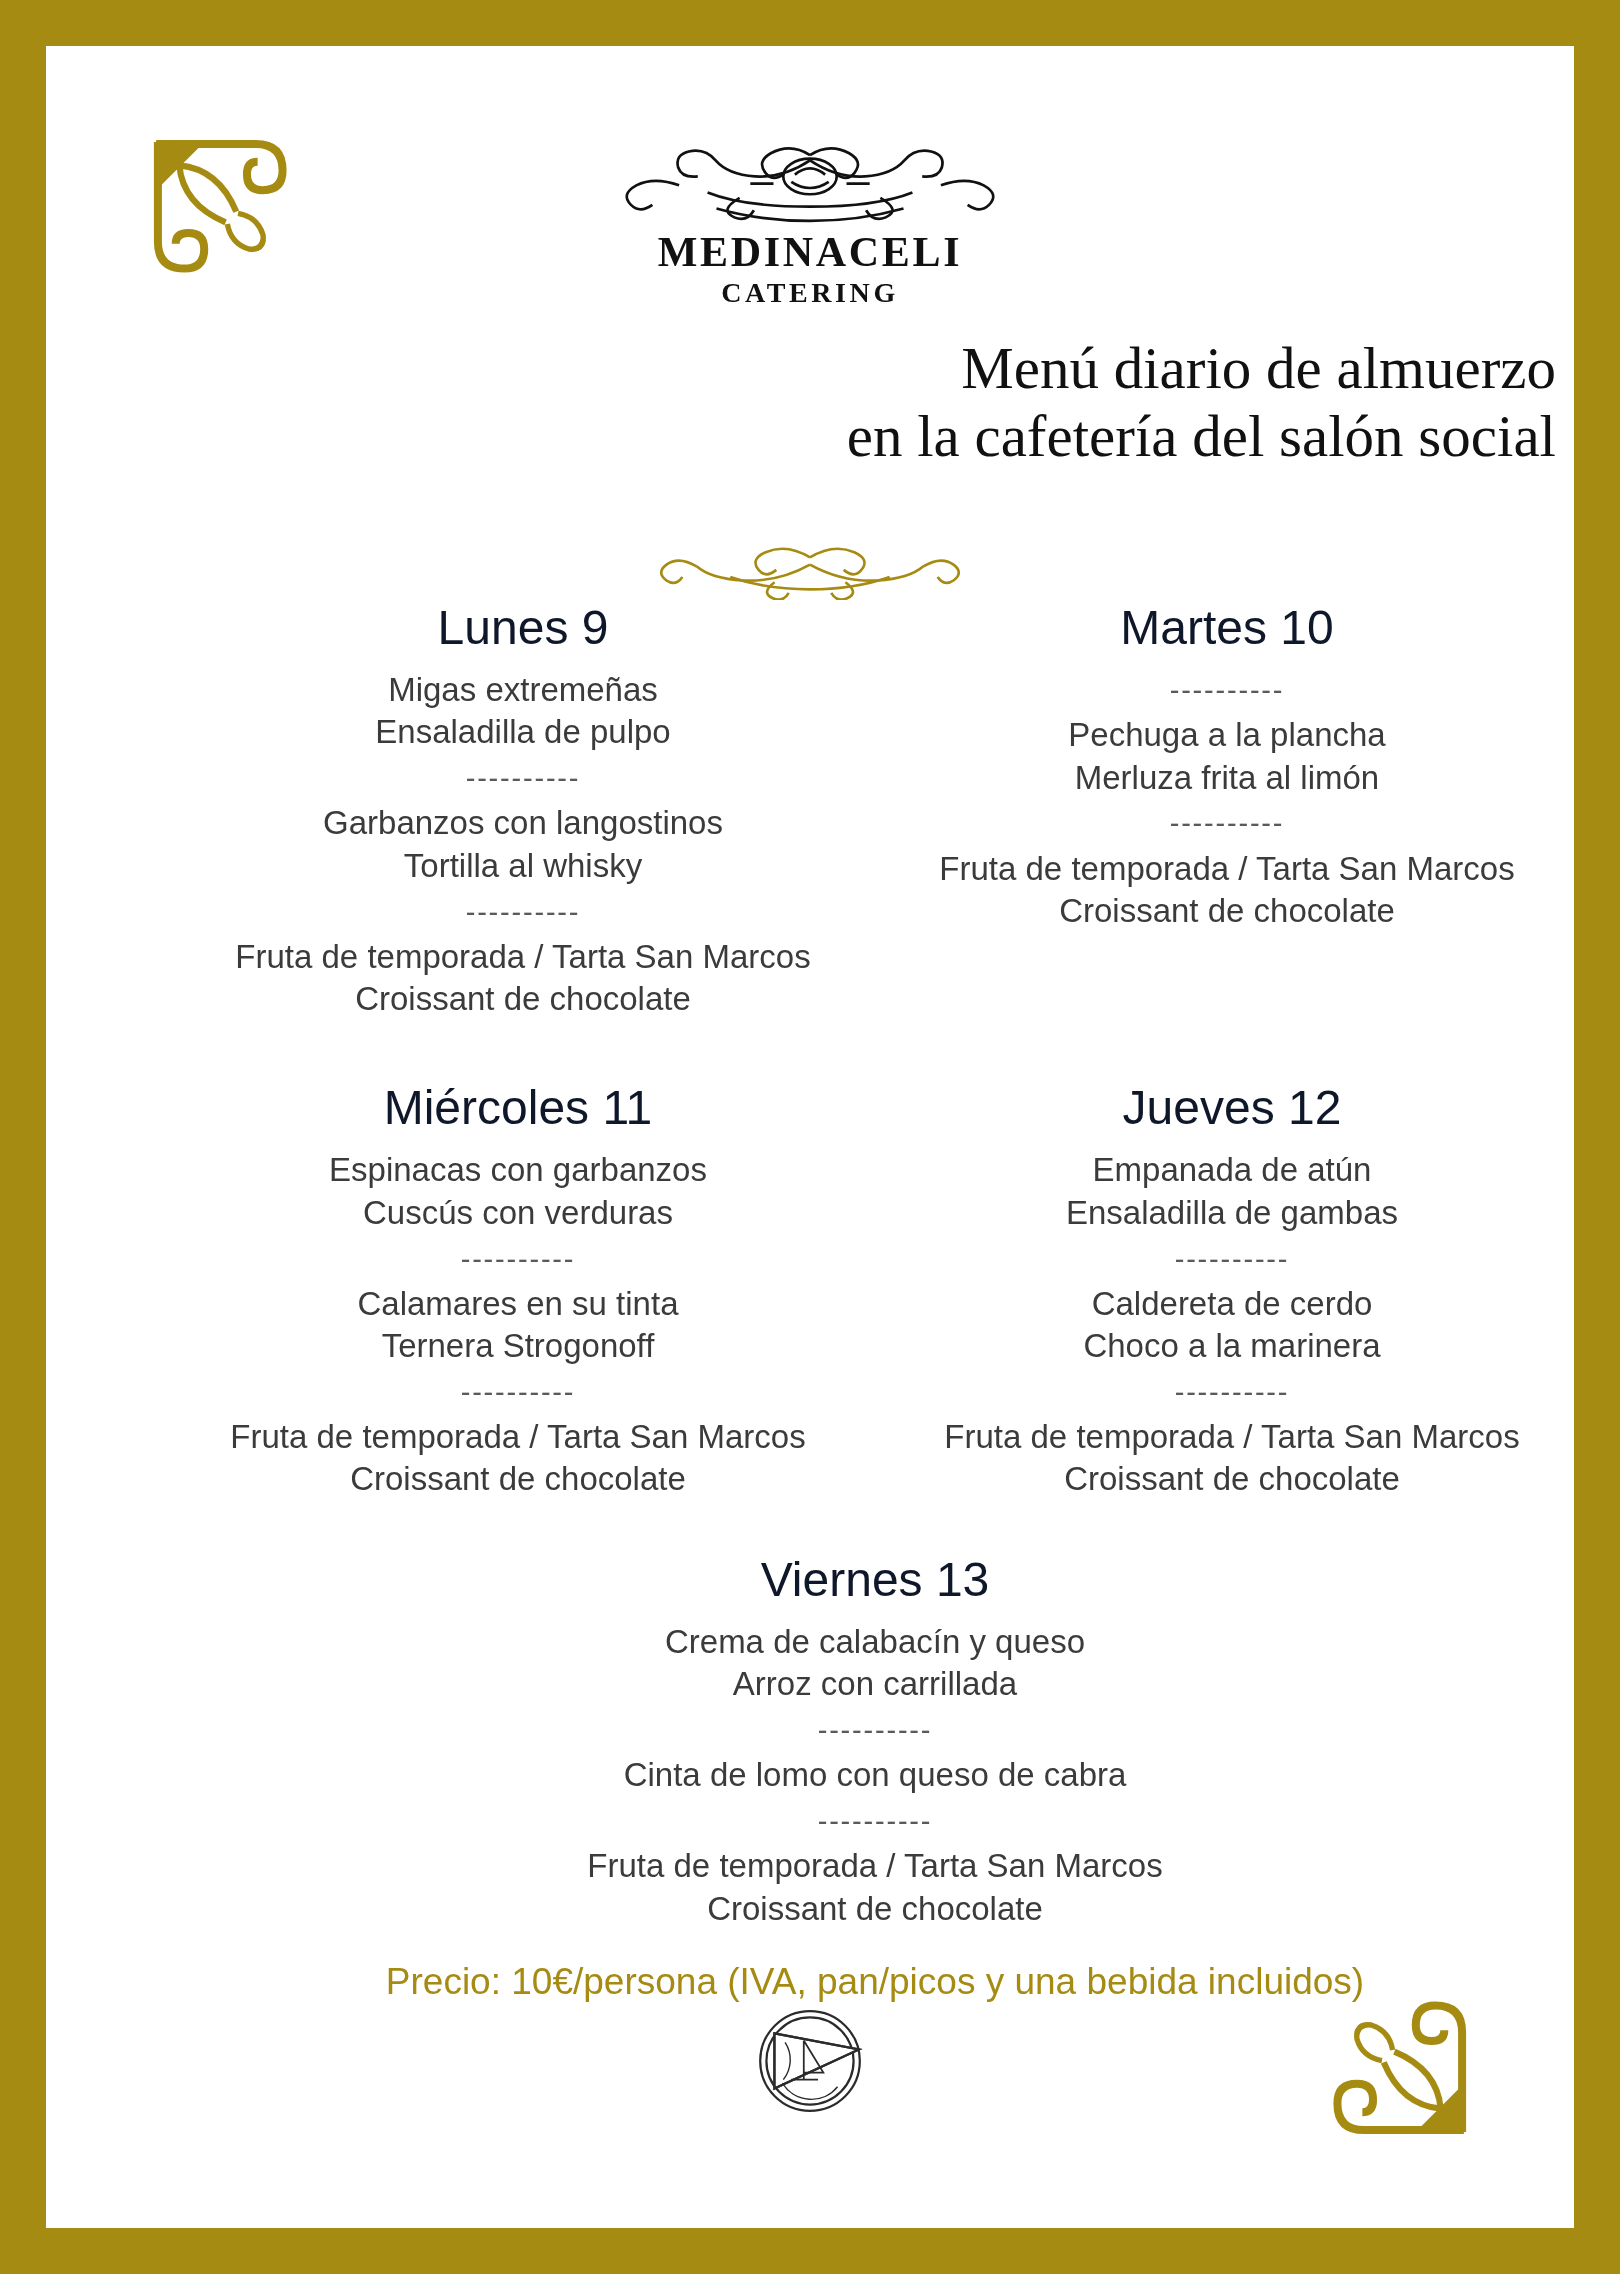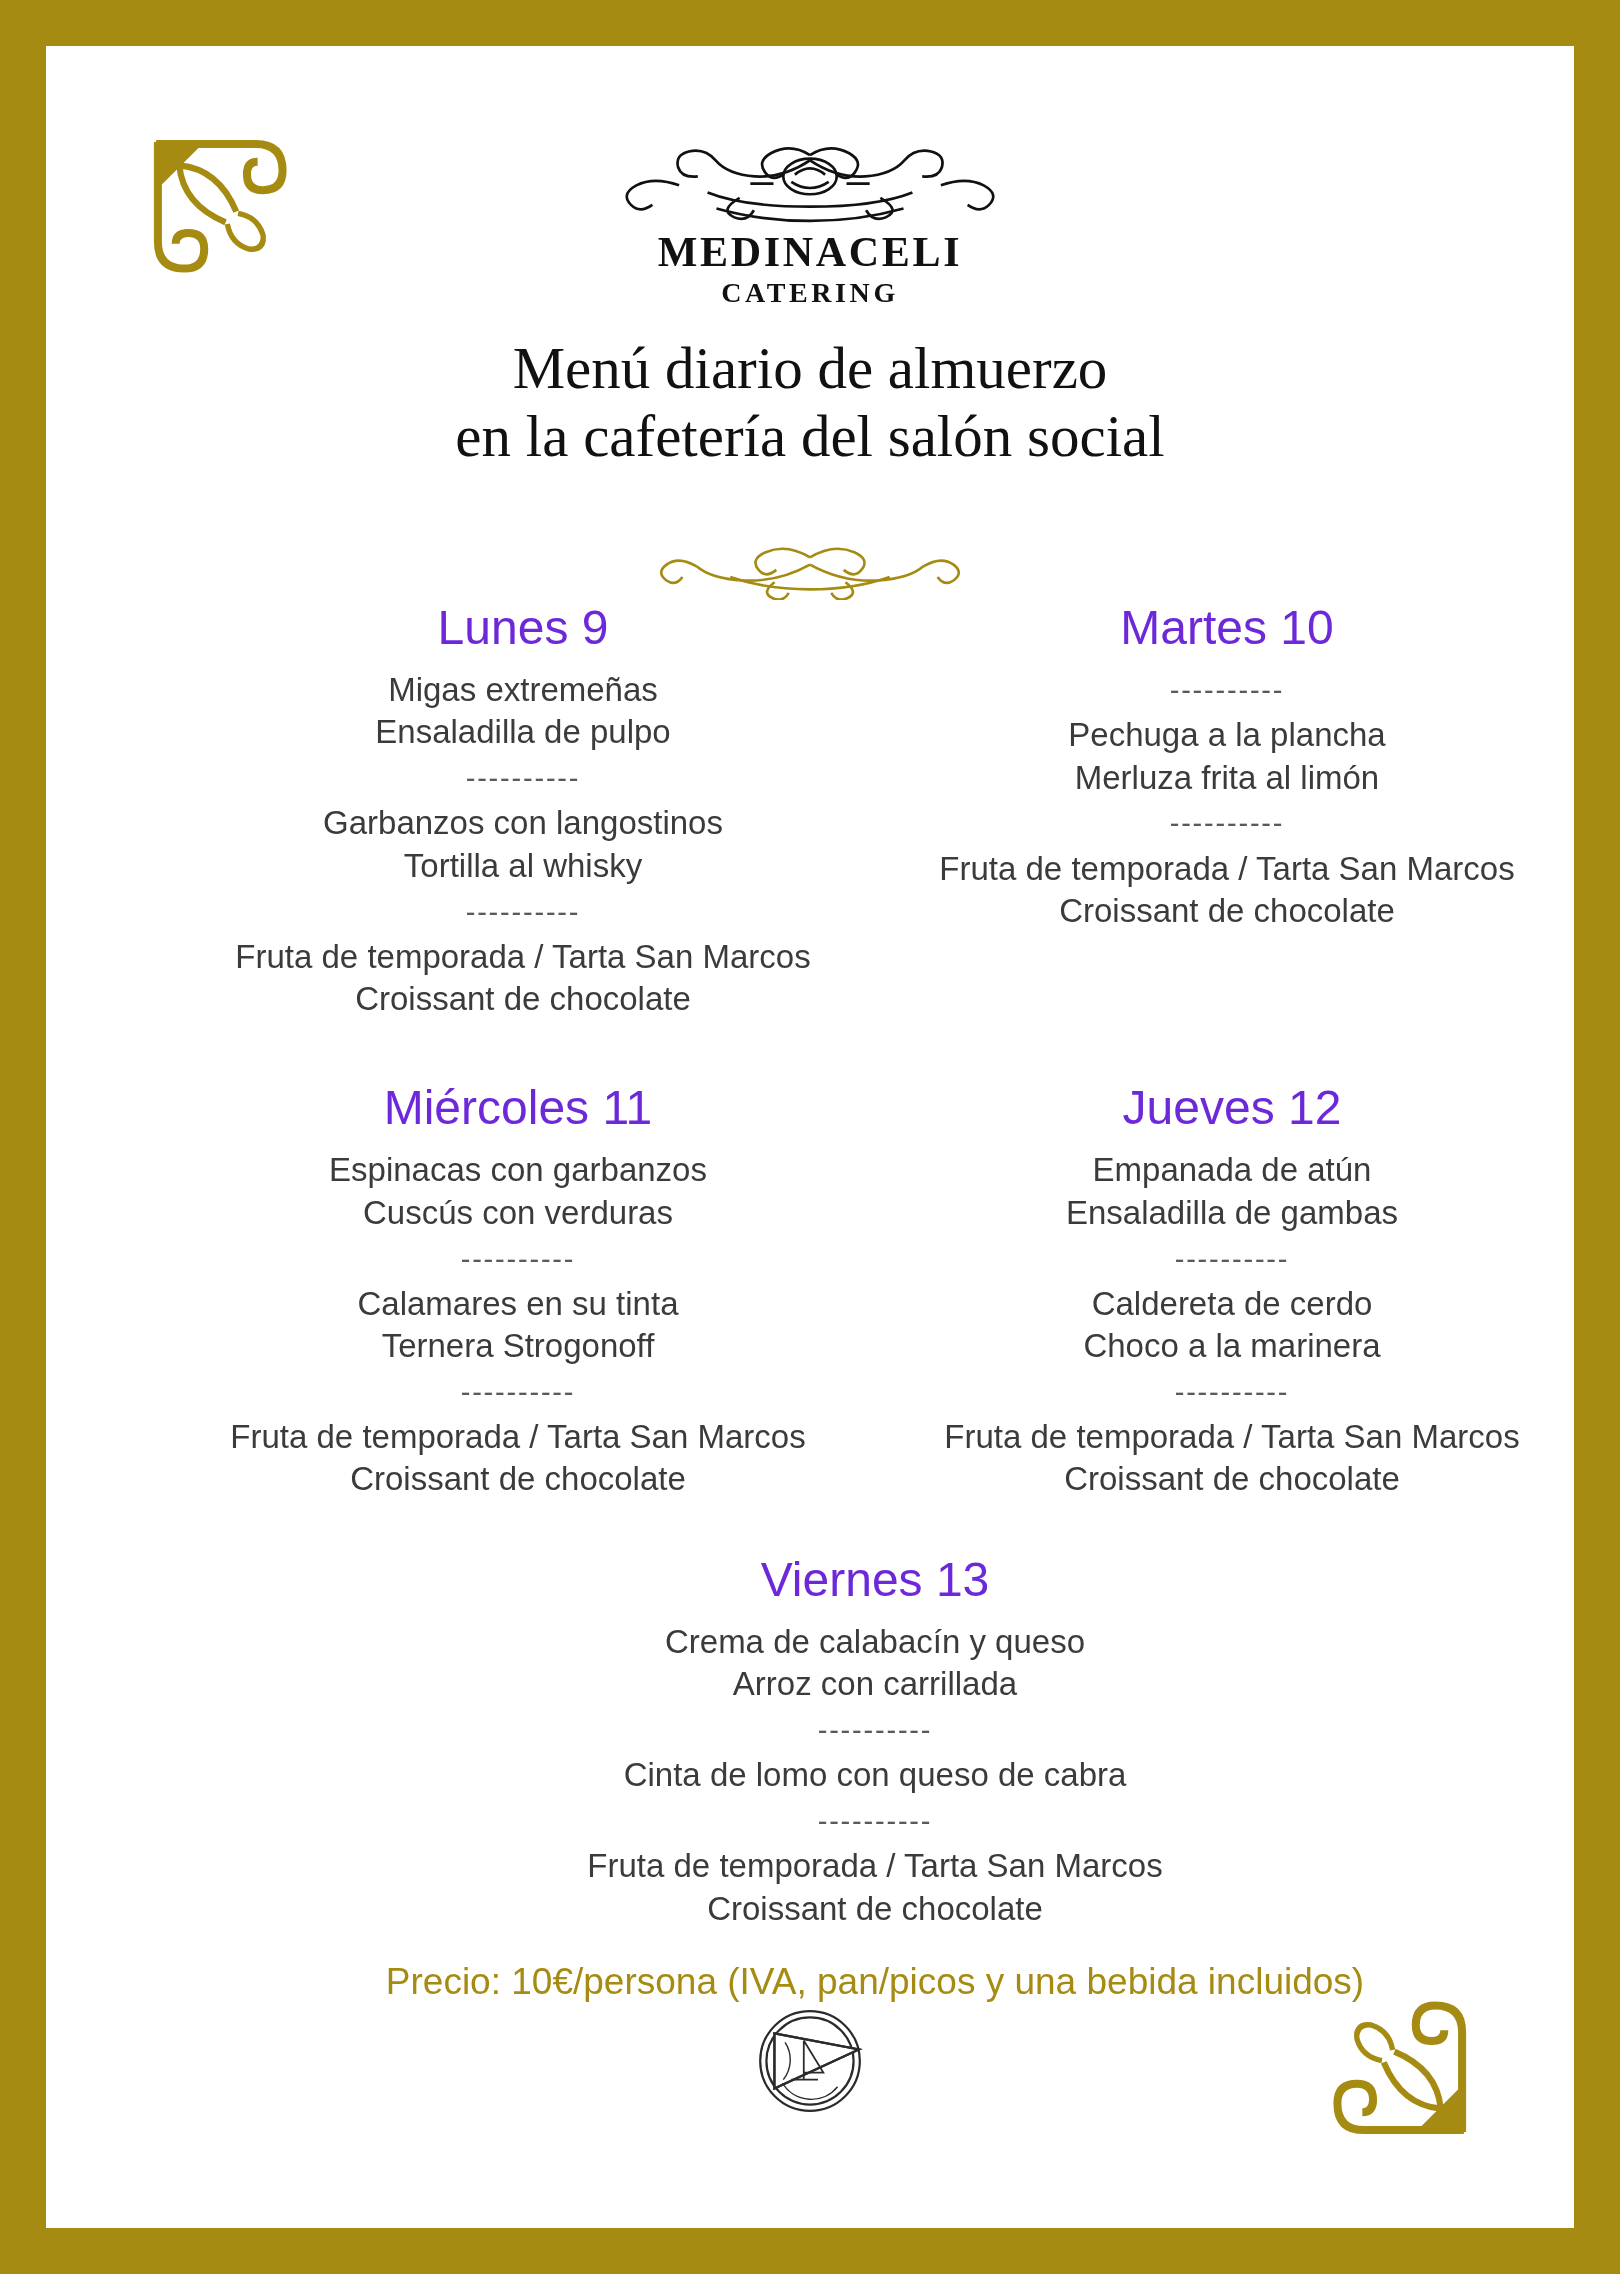--- a/index.html
+++ b/index.html
@@ -98,21 +98,21 @@
     position: absolute;
     left: 0;
     top: 285px;
     width: 100%;
     text-align: center;
     font-family: "Liberation Serif", serif;
     font-size: 59px;
     color: #111111;
     line-height: 1.15;
   }
-  .title .line { display:block; }
+  .title .line { display:block;text-align:right; }
 
   .divider-flourish {
     position: absolute;
     left: 50%;
     top: 488px;
     transform: translateX(-50%);
     width: 321px;
     height: 62px;
     color: #a68b12;
   }
@@ -129,21 +129,21 @@
     display: flex;
     width: 100%;
   }
   .col {
     width: 50%;
     box-sizing: border-box;
     text-align: center;
   }
   .day-name {
     font-size: 48px;
-    color: #6d28d9;
+    color: #0f172a;
     margin: 0 0 14.3px 0;
     line-height: 1.1;
     text-align: center;
   }
   .course {
     font-size: 33px;
     color: #3b3b3b;
     line-height: 1.28;
   }
   .course .dish { display:block; }

